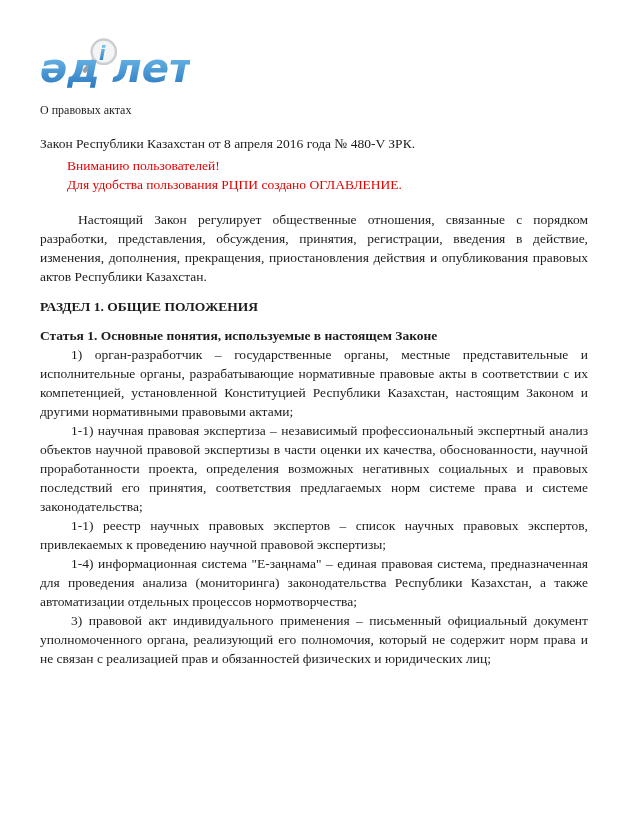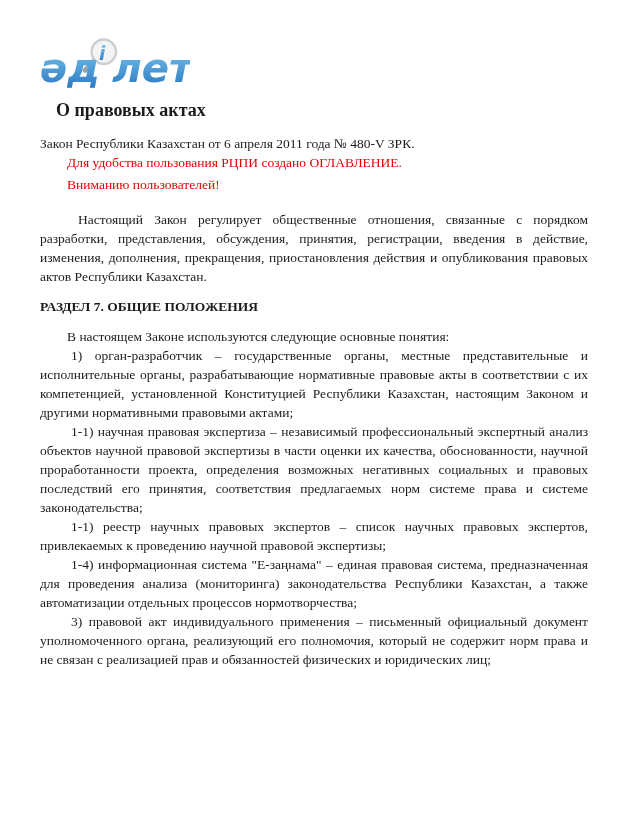--- a/index.html
+++ b/index.html
@@ -26,24 +26,24 @@
     width: 150px;
     height: 52px;
     margin: 0;
   }
   .logo svg text {
     font-family: "DejaVu Sans", sans-serif;
     font-style: italic;
     font-weight: bold;
   }
   .doc-title {
-    font-size: 18px;
-    font-weight: bold;
+    font-size: 12px;
+    font-weight: normal;
     line-height: 19px;
-    margin: 13px 0 0 16px;
+    margin: 13px 0 0 0;
   }
   p {
     margin: 0;
     text-align: justify;
   }
   .law-line {
     margin-top: 14px;
     text-align: left;
   }
   .notice {
@@ -94,31 +94,31 @@
       <line x1="57" y1="25" x2="48" y2="35" stroke="#9aa0a6" stroke-width="5" stroke-linecap="round"></line>
       <circle cx="68" cy="15" r="13" fill="#f4f4f4" stroke="#c9ced3" stroke-width="2.5"></circle>
       <text x="0" y="47" font-size="43" fill="url(#logoGrad)">әд</text>
       <text x="63" y="24" font-size="20" fill="url(#logoGrad)">і</text>
       <text x="77" y="47" font-size="43" fill="url(#logoGrad)">лет</text>
     </svg>
   </div>
 
   <h1 class="doc-title">О правовых актах</h1>
 
-  <p class="law-line">Закон Республики Казахстан от 6 апреля 2011 года № 480-V ЗРК.</p>
+  <p class="law-line">Закон Республики Казахстан от 8 апреля 2016 года № 480-V ЗРК.</p>
 
+  <p class="notice notice-first">Вниманию пользователей!</p>
   <p class="notice">Для удобства пользования РЦПИ создано ОГЛАВЛЕНИЕ.</p>
-  <p class="notice notice-first">Вниманию пользователей!</p>
 
   <p class="intro">Настоящий Закон регулирует общественные отношения, связанные с порядком разработки, представления, обсуждения, принятия, регистрации, введения в действие, изменения, дополнения, прекращения, приостановления действия и опубликования правовых актов Республики Казахстан.</p>
 
-  <p class="heading section-heading">РАЗДЕЛ 7. ОБЩИЕ ПОЛОЖЕНИЯ</p>
+  <p class="heading section-heading">РАЗДЕЛ 1. ОБЩИЕ ПОЛОЖЕНИЯ</p>
 
+  <p class="heading article-heading">Статья 1. Основные понятия, используемые в настоящем Законе</p>
 
-  <p class="article-intro">В настоящем Законе используются следующие основные понятия:</p>
 
   <p class="def">1) орган-разработчик – государственные органы, местные представительные и исполнительные органы, разрабатывающие нормативные правовые акты в соответствии с их компетенцией, установленной Конституцией Республики Казахстан, настоящим Законом и другими нормативными правовыми актами;</p>
   <p class="def">1-1) научная правовая экспертиза – независимый профессиональный экспертный анализ объектов научной правовой экспертизы в части оценки их качества, обоснованности, научной проработанности проекта, определения возможных негативных социальных и правовых последствий его принятия, соответствия предлагаемых норм системе права и системе законодательства;</p>
   <p class="def">1-1) реестр научных правовых экспертов – список научных правовых экспертов, привлекаемых к проведению научной правовой экспертизы;</p>
   <p class="def">1-4) информационная система "Е-заңнама" – единая правовая система, предназначенная для проведения анализа (мониторинга) законодательства Республики Казахстан, а также автоматизации отдельных процессов нормотворчества;</p>
   <p class="def">3) правовой акт индивидуального применения – письменный официальный документ уполномоченного органа, реализующий его полномочия, который не содержит норм права и не связан с реализацией прав и обязанностей физических и юридических лиц;</p>
 
 </div>
 
 </body></html>

